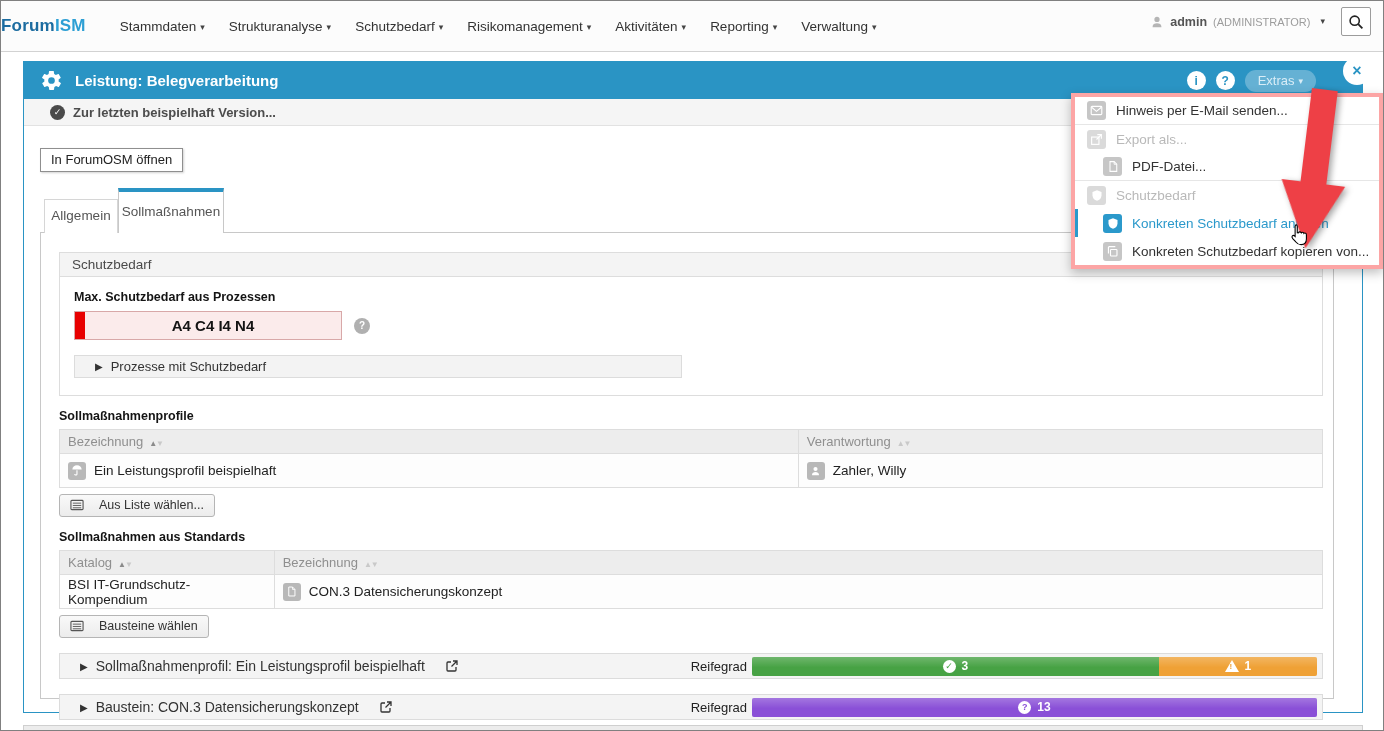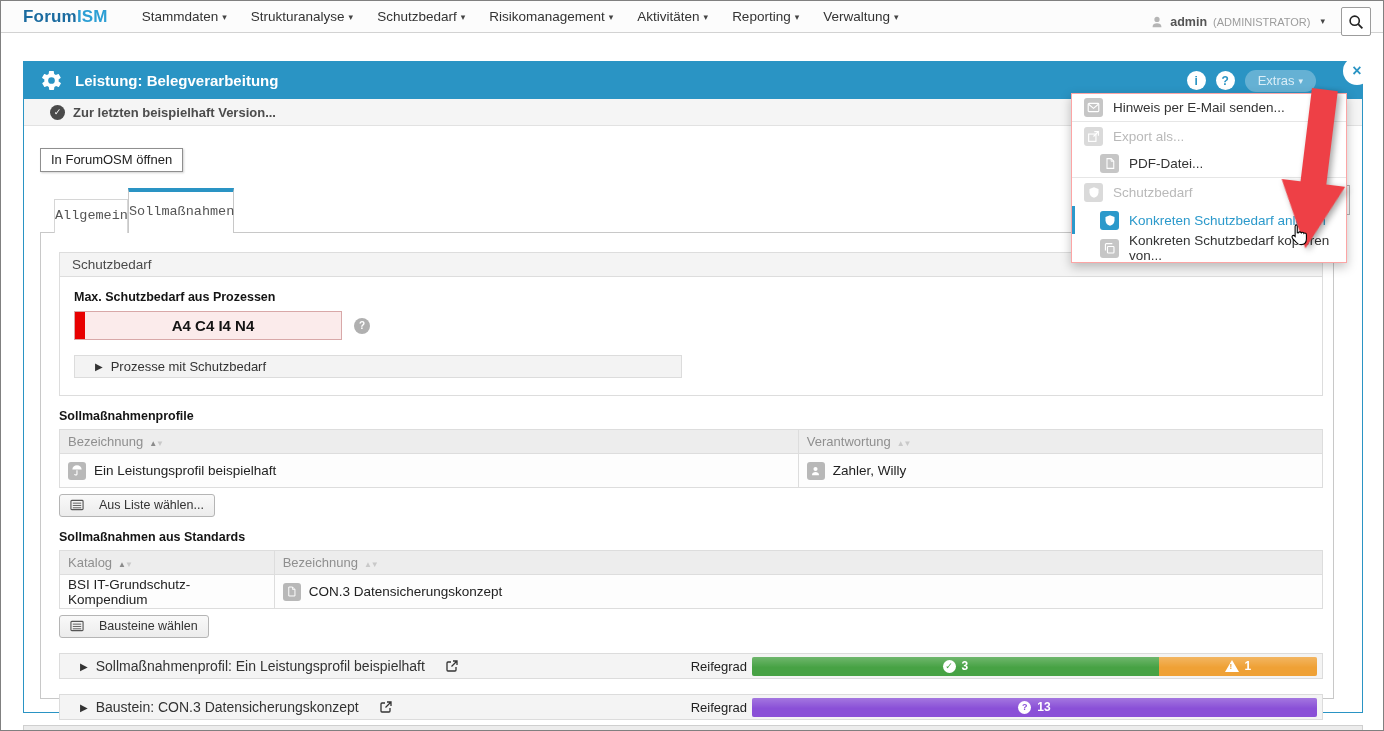--- a/index.html
+++ b/index.html
@@ -2,22 +2,22 @@
 <html style="--accent: #2a94c4; --menu_active: #2b99cb; --red: #e80000; --green: #47a244; --orange: #efa136; --purple: #8a50d7; --arrow_red: #ee4046;"><head>
 <meta charset="utf-8">
 <style>
   * { margin:0; padding:0; box-sizing:border-box; }
   html,body { background:#fff; }
   body { font-family:"Liberation Sans","DejaVu Sans",sans-serif; }
   #viewport{ position:relative; width:1384px; height:731px; background:#fff;
              border:1px solid #808080; overflow:hidden; }
 
   
-  .navbar{ position:absolute; left:0; top:0; width:100%; height:32px; background:#fcfcfc;
-           border-bottom:1px solid #d2d2d2; display:flex; align-items:center; padding-left:22px; }
+  .navbar{ position:absolute; left:0; top:0; width:100%; height:51px; background:#fcfcfc;
+           border-bottom:1px solid #d2d2d2; display:flex; align-items:center; }
   .logo{ font-size:17px; font-weight:bold; letter-spacing:.2px; cursor:pointer; }
   .logo .p1{ color:#1c6ca0; } .logo .p2{ color:#2d9fd4; }
   .nav-items{ display:flex; margin-left:34px; gap:24px;justify-content:center; }
   .nav-item{ font-size:13.5px; color:#333; cursor:pointer; white-space:nowrap; }
   .caret{ font-size:9px; color:#444; margin-left:4px; position:relative; top:-1px; }
   .nav-right{ position:absolute; right:58px; top:0; height:41px; display:flex; align-items:center; gap:6px; }
   .user-name{ font-size:12.5px; font-weight:bold; color:#555; }
   .user-role{ font-size:11px; color:#9c9c9c; }
   .search-btn{ position:absolute; right:12px; top:6px; width:30px; height:29px; background:#fff;
                border:1px solid #9c9c9c; border-radius:2px; display:flex; align-items:center;
@@ -43,21 +43,21 @@
                 align-items:center; padding-left:26px; }
   .check-circle{ width:15px; height:15px; border-radius:50%; background:#4a4a4a; color:#fff;
                  font-size:9px; display:flex; align-items:center; justify-content:center; }
   .version-link{ margin-left:8px; font-size:13px; font-weight:bold; color:#4c4c4c; cursor:pointer; }
 
   .open-btn{ position:absolute; left:16px; top:86px; padding:3px 10px 4px; background:#fff;
              border:1px solid #8f8f8f; font-size:13px; color:#222; cursor:pointer;
              box-shadow:1px 1px 2px rgba(0,0,0,.18); }
 
   
-  .tabs{ position:absolute; left:30px; top:126px; height:45px; display:flex; align-items:flex-end; z-index:2;font-family:Liberation Mono, monospace; }
+  .tabs{ position:absolute; left:20px; top:126px; height:45px; display:flex; align-items:flex-end; z-index:2; }
   .tab{ font-size:13.5px; color:#555; text-align:center; cursor:pointer; background:#fff; }
   .tab.inactive{ height:34px; width:74px; border:1px solid #d6d6d6; border-bottom:none; line-height:32px; }
   .tab.active{ height:45px; width:106px; border-left:1px solid #c8c8c8; border-right:1px solid #c8c8c8;
                border-top:4px solid var(--accent); line-height:39px; }
   .tab-pane{ position:absolute; left:16px; top:170px; width:1294px; height:467px; background:#fff;
              border:1px solid #c8c8c8; padding:19px 10px 0 18px; }
 
   
   .fieldset{ border:1px solid #ddd; }
   .fieldset-head{ height:24px; background:#f4f4f4; border-bottom:1px solid #ddd; font-size:13.5px;
@@ -102,22 +102,22 @@
            box-shadow:inset 0 -1px 2px rgba(0,0,0,.15); }
   .seg{ display:flex; align-items:center; justify-content:center; gap:6px; color:#fff; font-size:12px;
         font-weight:bold; background-image:linear-gradient(rgba(255,255,255,.22),rgba(255,255,255,0) 55%); }
   .bar-ico{ width:13px; height:13px; border-radius:50%; background:#fff; font-size:9px; font-weight:bold;
             display:flex; align-items:center; justify-content:center; }
   .warn-ico{ width:0; height:0; border-left:7px solid transparent; border-right:7px solid transparent;
              border-bottom:12px solid #fff; position:relative; }
   .warn-ico i{ position:absolute; left:-2px; top:2px; font-style:normal; font-size:8px; font-weight:bold; }
 
   
-  .menu{ position:absolute; left:1070px; top:92px; width:276px; background:#fff;
-         border:1px solid #fca5a5; box-shadow:0 4px 10px rgba(0,0,0,.25); z-index:20; }
+  .menu{ position:absolute; left:1070px; top:92px; width:312px; background:#fff;
+         border:4px solid #fca5a5; box-shadow:0 4px 10px rgba(0,0,0,.25); z-index:20; }
   .menu-item{ height:28px; display:flex; align-items:center; gap:10px; padding-left:12px;
               font-size:13.5px; color:#333; cursor:pointer; position:relative; background:#fff; }
   .menu-item.ind{ padding-left:28px; }
   .menu-item.div{ border-bottom:1px solid #e6e6e6; }
   .menu-item.disabled{ color:#b9b9b9; cursor:default; }
   .menu-item.active{ color:var(--menu_active); }
   .menu-item.active::before{ content:""; position:absolute; left:0; top:0; bottom:0; width:3px;
                              background:var(--menu_active); }
   .mbadge{ width:19px; height:19px; border-radius:3px; background:#c6c6c6; display:flex;
            align-items:center; justify-content:center; flex:none; }

